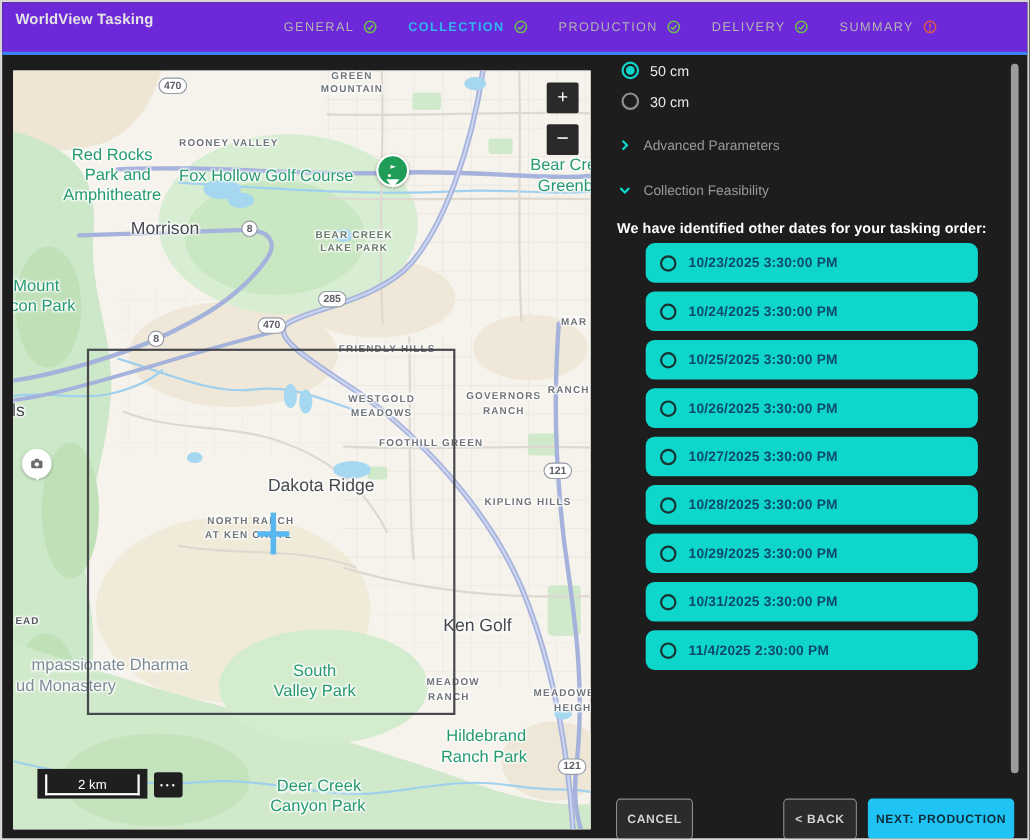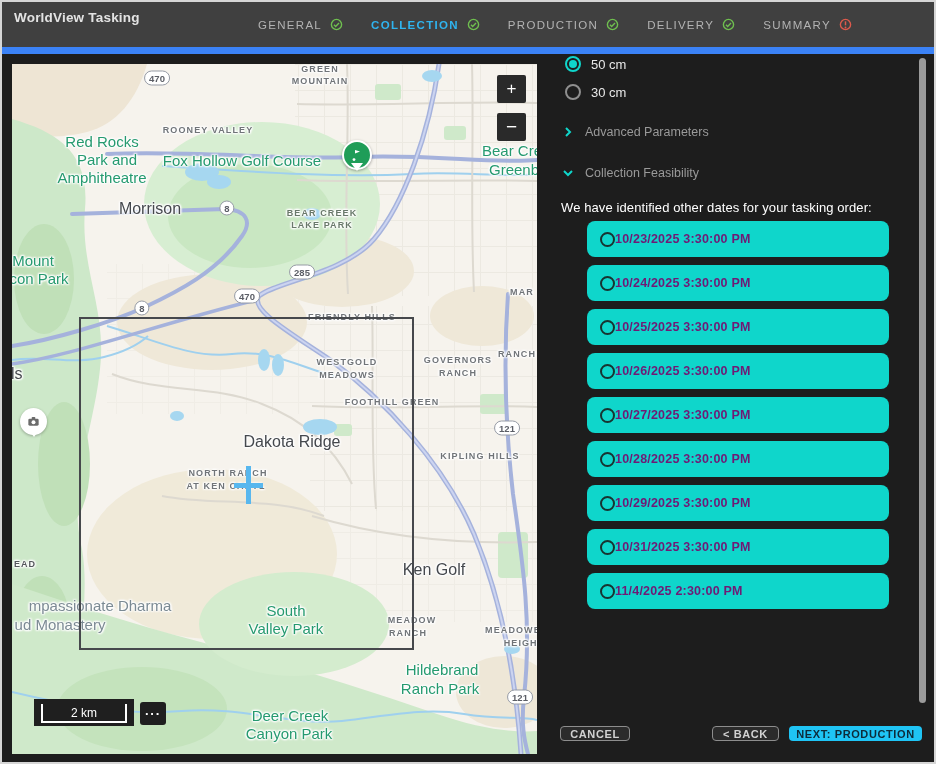--- a/index.html
+++ b/index.html
@@ -1,18 +1,18 @@
 <!DOCTYPE html>
 <html><head>
 <meta charset="utf-8">
 <style>
   html,body{margin:0;padding:0;background:#101010;font-family:"Liberation Sans",sans-serif;}
   .frame{position:relative;width:936px;height:764px;background:#1d1d1d;border:2px solid #d6d6d6;box-sizing:border-box;overflow:hidden;}
   
-  .topbar{position:absolute;left:0;top:0;right:0;height:45px;background:#404040;border-bottom:7px solid #3b82f6;padding-left:41px;}
+  .topbar{position:absolute;left:0;top:0;right:0;height:45px;background:#6d28d9;border-bottom:3px solid #3b82f6;padding-left:41px;}
   .app-title{position:absolute;left:12px;top:8px;font-size:13.5px;font-weight:700;color:#e3e3e3;letter-spacing:.2px;}
   .tabs{position:absolute;left:256px;top:0;height:45px;display:flex;align-items:center;gap:28px;}
   .tab{display:flex;align-items:center;gap:8px;cursor:pointer;}
   .tab-label{font-size:11.5px;letter-spacing:1.3px;color:#b3b3b3;font-weight:500;}
   .tab.active .tab-label{color:#2fb4ef;font-weight:700;}
   .tab-ic{display:flex;align-items:center;}
   
   .map{position:absolute;left:10px;top:62px;width:525px;height:690px;overflow:hidden;background:#f6f3ed;cursor:grab;}
   .mbase{position:absolute;left:0;top:0;width:525px;height:690px;}
   .label-layer{position:absolute;left:0;top:0;width:100%;height:100%;}
@@ -50,26 +50,26 @@
   .res-group{position:absolute;left:563px;top:48px;display:flex;flex-direction:column;}
   .res-row{display:flex;align-items:center;height:28px;gap:10px;cursor:pointer;}
   .res-radio{width:16px;height:16px;border:2px solid #8f8f8f;border-radius:50%;box-sizing:border-box;position:relative;flex:none;}
   .res-radio.sel{border-color:#0fd6cb;}
   .res-radio.sel::after{content:"";position:absolute;inset:2px;background:#0fd6cb;border-radius:50%;}
   .res-label{font-size:13px;color:#e8e8e8;}
   .section-list{position:absolute;left:561px;top:120px;display:flex;flex-direction:column;gap:21px;}
   .section-row{display:flex;align-items:center;gap:12px;height:20px;cursor:pointer;}
   .chev{display:flex;align-items:center;}
   .section-label{font-size:12.5px;color:#9a9a9a;}
-  .heading{position:absolute;left:559px;top:198px;font-size:13px;font-weight:400;color:#fff;letter-spacing:.1px;}
+  .heading{position:absolute;left:559px;top:198px;font-size:13px;font-weight:700;color:#fff;letter-spacing:.1px;}
   .date-list{position:absolute;left:585px;top:219px;display:flex;flex-direction:column;gap:8px;}
   .date-option{width:302px;height:36px;background:#0fd6cb;border-radius:8px;display:flex;align-items:center;cursor:pointer;}
   .date-radio{width:15px;height:15px;border:2px solid #173431;border-radius:50%;margin-left:13px;box-sizing:border-box;flex:none;}
-  .date-label{margin-left:0;font-size:12.5px;font-weight:600;color:#701a75;letter-spacing:.2px;}
-  .btn{position:absolute;top:724px;height:15px;border-radius:4px;display:flex;align-items:center;justify-content:center;
+  .date-label{margin-left:11px;font-size:12.5px;font-weight:600;color:#0c4a6e;letter-spacing:.2px;}
+  .btn{position:absolute;top:724px;height:37px;border-radius:4px;display:flex;align-items:center;justify-content:center;
     font-size:11px;font-weight:700;letter-spacing:.6px;cursor:pointer;box-sizing:border-box;}
   #btn-cancel{left:558px;width:70px;background:#2b2b2b;border:1px solid #8d8d8d;color:#d2d2d2;}
   #btn-back{left:710px;width:67px;background:#2b2b2b;border:1px solid #8d8d8d;color:#d2d2d2;}
   #btn-next{left:787px;width:133px;background:#1fc4f5;color:#0d2b3a;}
   .scrollbar{position:absolute;left:917px;top:56px;width:7px;height:645px;background:#9b9b9b;border-radius:4px;cursor:pointer;}
 </style>
 </head>
 <body>
 
 <div class="frame">

